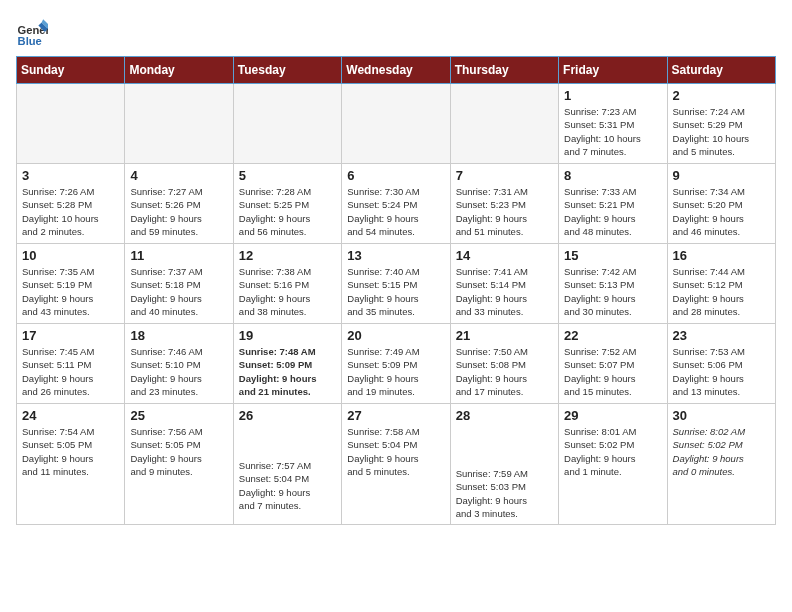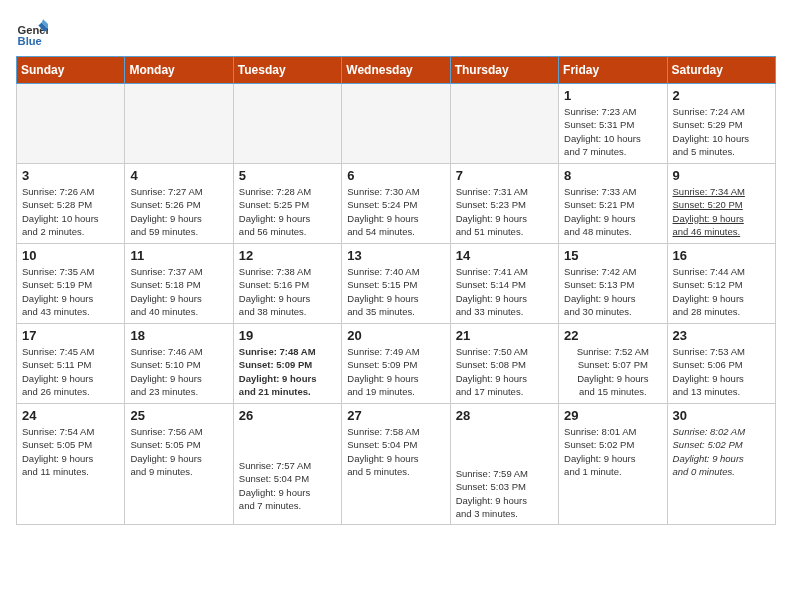--- a/index.html
+++ b/index.html
@@ -36,21 +36,21 @@
     .location-title {
       font-size: 15px;
       color: #555;
     }
     .calendar-table {
       width: 100%;
       border-collapse: collapse;
       table-layout: fixed;
     }
     .calendar-table th {
-      background-color: #c2410c;
+      background-color: #7f1d1d;
       color: #fff;
       font-size: 12px;
       font-weight: bold;
       padding: 6px 4px;
       border: 1px solid #5a9fd4;
       text-align: left;
     }
     .calendar-table td {
       vertical-align: top;
       border: 1px solid #ccc;
@@ -170,21 +170,21 @@
         </td>
         <td>
           <span class="day-number">8</span>
           <div class="day-info" style="white-space: pre-line;">Sunrise: 7:33 AM
 Sunset: 5:21 PM
 Daylight: 9 hours
 and 48 minutes.</div>
         </td>
         <td>
           <span class="day-number">9</span>
-          <div class="day-info" style="white-space: pre-line; text-decoration: underline;">Sunrise: 7:34 AM
+          <div class="day-info" style="white-space: pre-line;">Sunrise: 7:34 AM
 Sunset: 5:20 PM
 Daylight: 9 hours
 and 46 minutes.</div>
         </td>
       </tr>
       <tr>
         <td>
           <span class="day-number">10</span>
           <div class="day-info" style="white-space: pre-line;">Sunrise: 7:35 AM
 Sunset: 5:19 PM
@@ -265,21 +265,21 @@
         </td>
         <td>
           <span class="day-number">21</span>
           <div class="day-info" style="white-space: pre-line;">Sunrise: 7:50 AM
 Sunset: 5:08 PM
 Daylight: 9 hours
 and 17 minutes.</div>
         </td>
         <td>
           <span class="day-number">22</span>
-          <div class="day-info" style="white-space: pre-line; text-align: center;">Sunrise: 7:52 AM
+          <div class="day-info" style="white-space: pre-line;">Sunrise: 7:52 AM
 Sunset: 5:07 PM
 Daylight: 9 hours
 and 15 minutes.</div>
         </td>
         <td>
           <span class="day-number">23</span>
           <div class="day-info" style="white-space: pre-line;">Sunrise: 7:53 AM
 Sunset: 5:06 PM
 Daylight: 9 hours
 and 13 minutes.</div>

